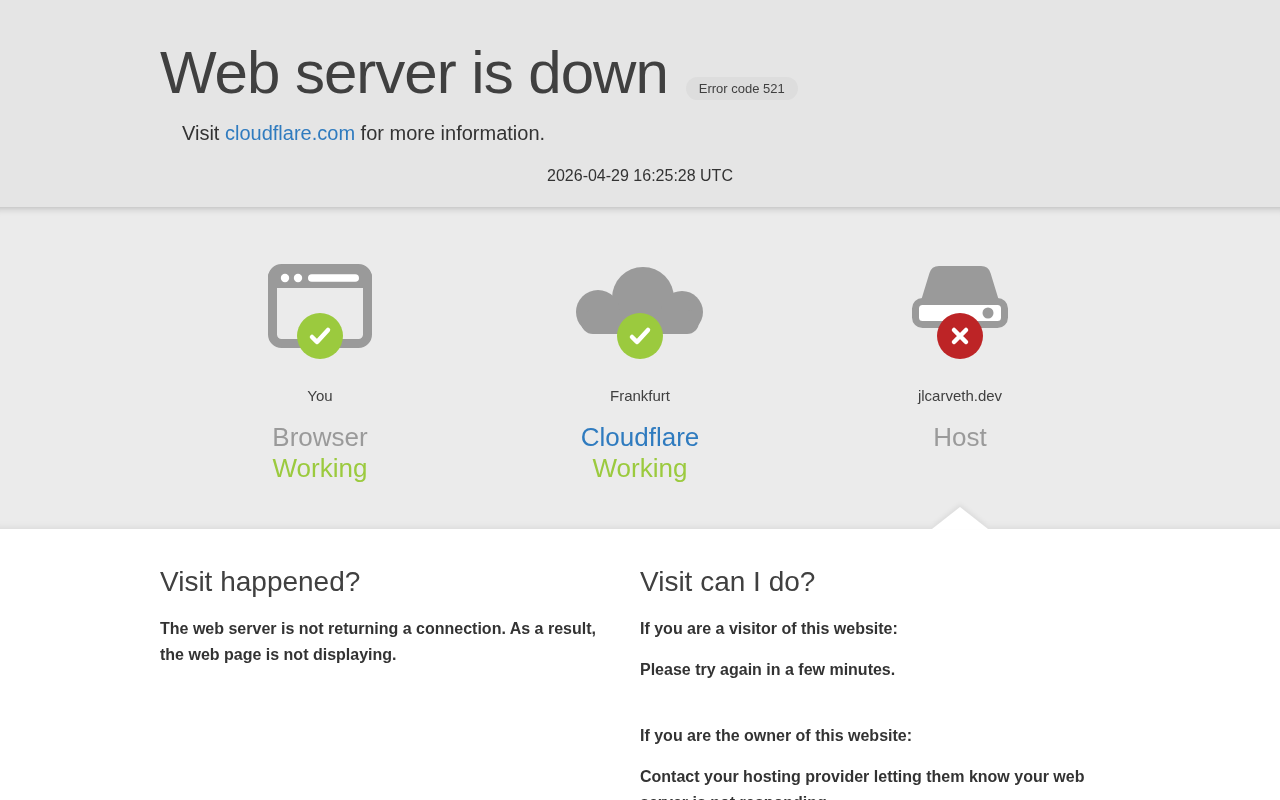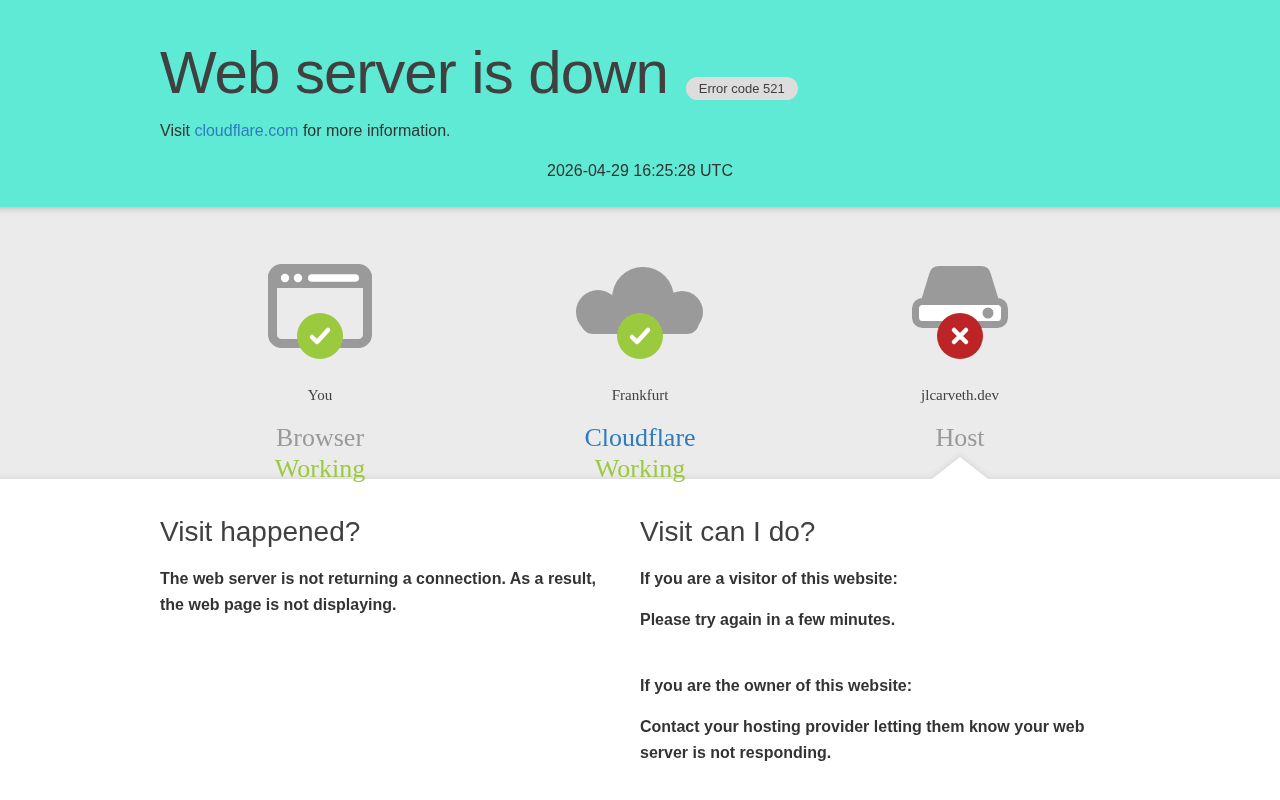--- a/index.html
+++ b/index.html
@@ -5,21 +5,21 @@
   * { margin: 0; padding: 0; box-sizing: border-box; }
   html, body { width: 1280px; height: 800px; overflow: hidden; }
   body {
     font-family: "Liberation Sans", "DejaVu Sans", sans-serif;
     background: #ffffff;
     color: #404040;
   }
   .container { width: 960px; margin: 0 auto; }
 
   
-  .header { height: 207px; background: #5eead4; }
+  .header { height: 207px; background: #e5e5e5; }
   .header .container { padding-top: 40px; }
   .page-title {
     font-size: 60px;
     font-weight: 300;
     color: #404040;
     line-height: 1.1;
     display: inline;
     letter-spacing: -1px;
   }
   .error-badge {
@@ -27,32 +27,31 @@
     vertical-align: middle;
     margin-left: 18px;
     background: #dddddd;
     color: #404040;
     font-size: 13px;
     line-height: 1;
     padding: 5px 13px;
     border-radius: 12px;
     white-space: nowrap;
   }
-  .subtitle { margin-top: 16px; font-size: 16px; color: #333333; }
+  .subtitle { margin-top: 16px; font-size: 20px; color: #333333; margin-left: 22px; }
   .subtitle a, .inline-link { color: #2f7bbf; text-decoration: none; cursor: pointer; }
   .timestamp { margin-top: 22px; font-size: 16px; color: #333333; text-align: center; }
 
   
   .status-section {
     position: relative;
-    height: 272px;
+    height: 322px;
     background: #ebebeb;
     box-shadow: inset 0 9px 9px -9px rgba(0,0,0,0.28),
                 inset 0 -9px 9px -9px rgba(0,0,0,0.10);
-    font-family: Liberation Serif, serif;
   }
   .status-cols { display: flex; padding-top: 57px; }
   .status-col { flex: 1 1 0; text-align: center; }
   .icon-wrap { position: relative; height: 95px; }
   .icon-wrap svg.main-icon { position: absolute; left: 50%; transform: translateX(-50%); top: 0; }
   .badge-circle {
     position: absolute;
     left: 50%;
     transform: translateX(-50%);
     top: 49px;

